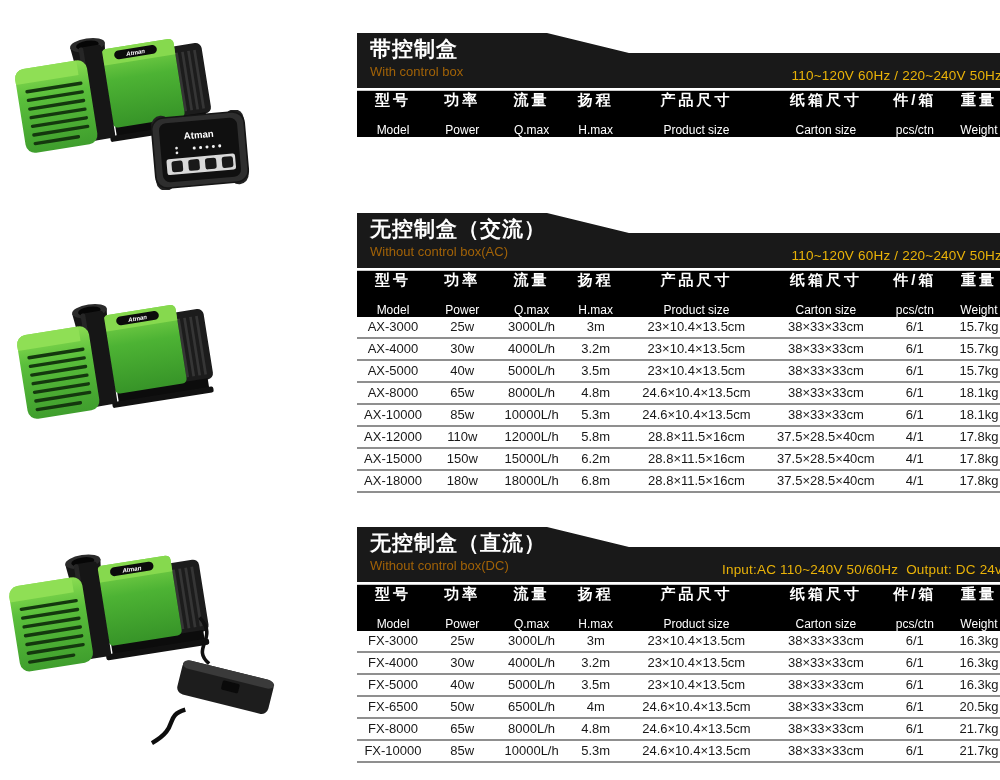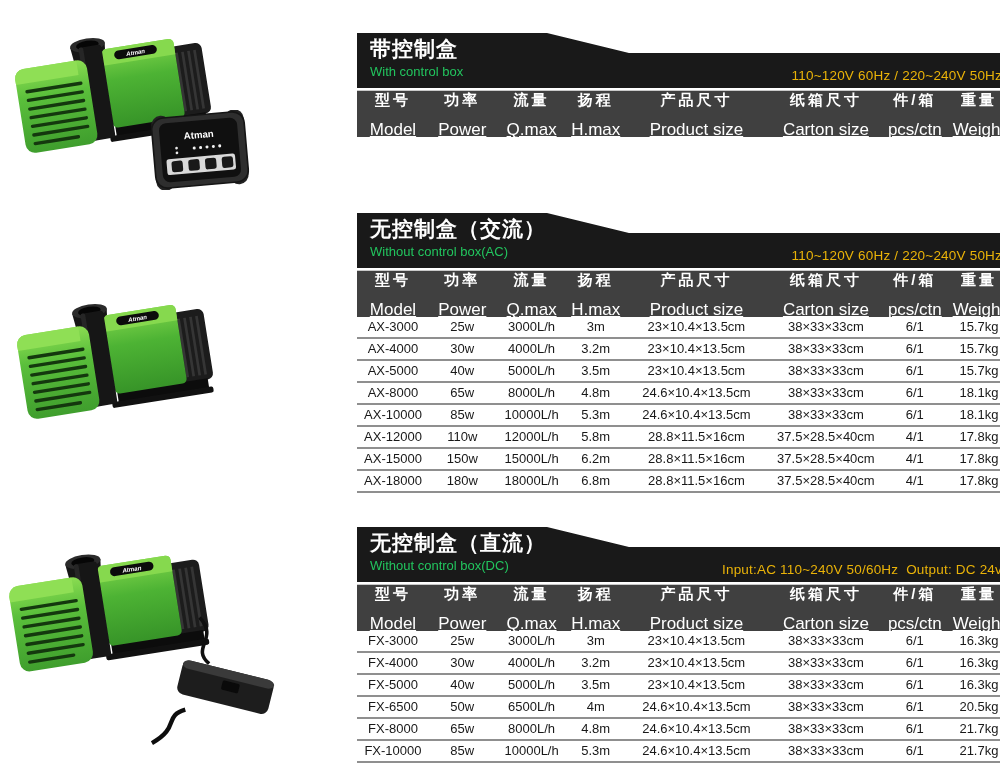--- a/index.html
+++ b/index.html
@@ -15,30 +15,30 @@
 
   
   .spec{position:absolute;left:330px;width:654px;padding-left:27px;}
   #t1{top:33px;} #t2{top:213px;} #t3{top:527px;}
 
   .banner{
     position:relative;height:55px;background:#191919;color:#fff;
     clip-path:polygon(0 0,190px 0,272px 20px,100% 20px,100% 100%,0 100%);
   }
   .banner .zh{position:absolute;left:13px;top:2px;font-size:21px;font-weight:bold;letter-spacing:1px;}
-  .banner .en{position:absolute;left:13px;top:31px;font-size:13px;color:#22c55e;}
+  .banner .en{position:absolute;left:13px;top:31px;font-size:13px;color:#a16207;}
   .banner .pw{position:absolute;right:9px;bottom:5px;font-size:13.5px;color:#eab308;letter-spacing:.2px;}
 
   table{border-collapse:collapse;width:100%;margin-top:2px;table-layout:fixed;}
   thead th{
-    background:#404040;color:#fff;font-weight:normal;height:41px;
+    background:#000000;color:#fff;font-weight:normal;height:41px;
     vertical-align:middle;padding:0;border-top:1px solid #c9c9c9;
   }
   th .czh{display:block;font-size:15px;font-weight:bold;letter-spacing:3px;line-height:18px;}
-  th .cen{display:block;font-size:17px;line-height:14px;margin-top:14px;text-decoration:underline;}
+  th .cen{display:block;font-size:12px;line-height:14px;margin-top:14px;}
   tbody td{
     height:20px;line-height:20px;font-size:13px;color:#181818;text-align:center;
     border-bottom:2px solid #8f8f8f;padding:0;white-space:nowrap;
   }
   th:nth-child(1),td:nth-child(1){width:11%;}
   th:nth-child(2),td:nth-child(2){width:10.2%;}
   th:nth-child(3),td:nth-child(3){width:11%;}
   th:nth-child(4),td:nth-child(4){width:8.6%;}
   th:nth-child(5),td:nth-child(5){width:22.2%;}
   th:nth-child(6),td:nth-child(6){width:17.4%;}

